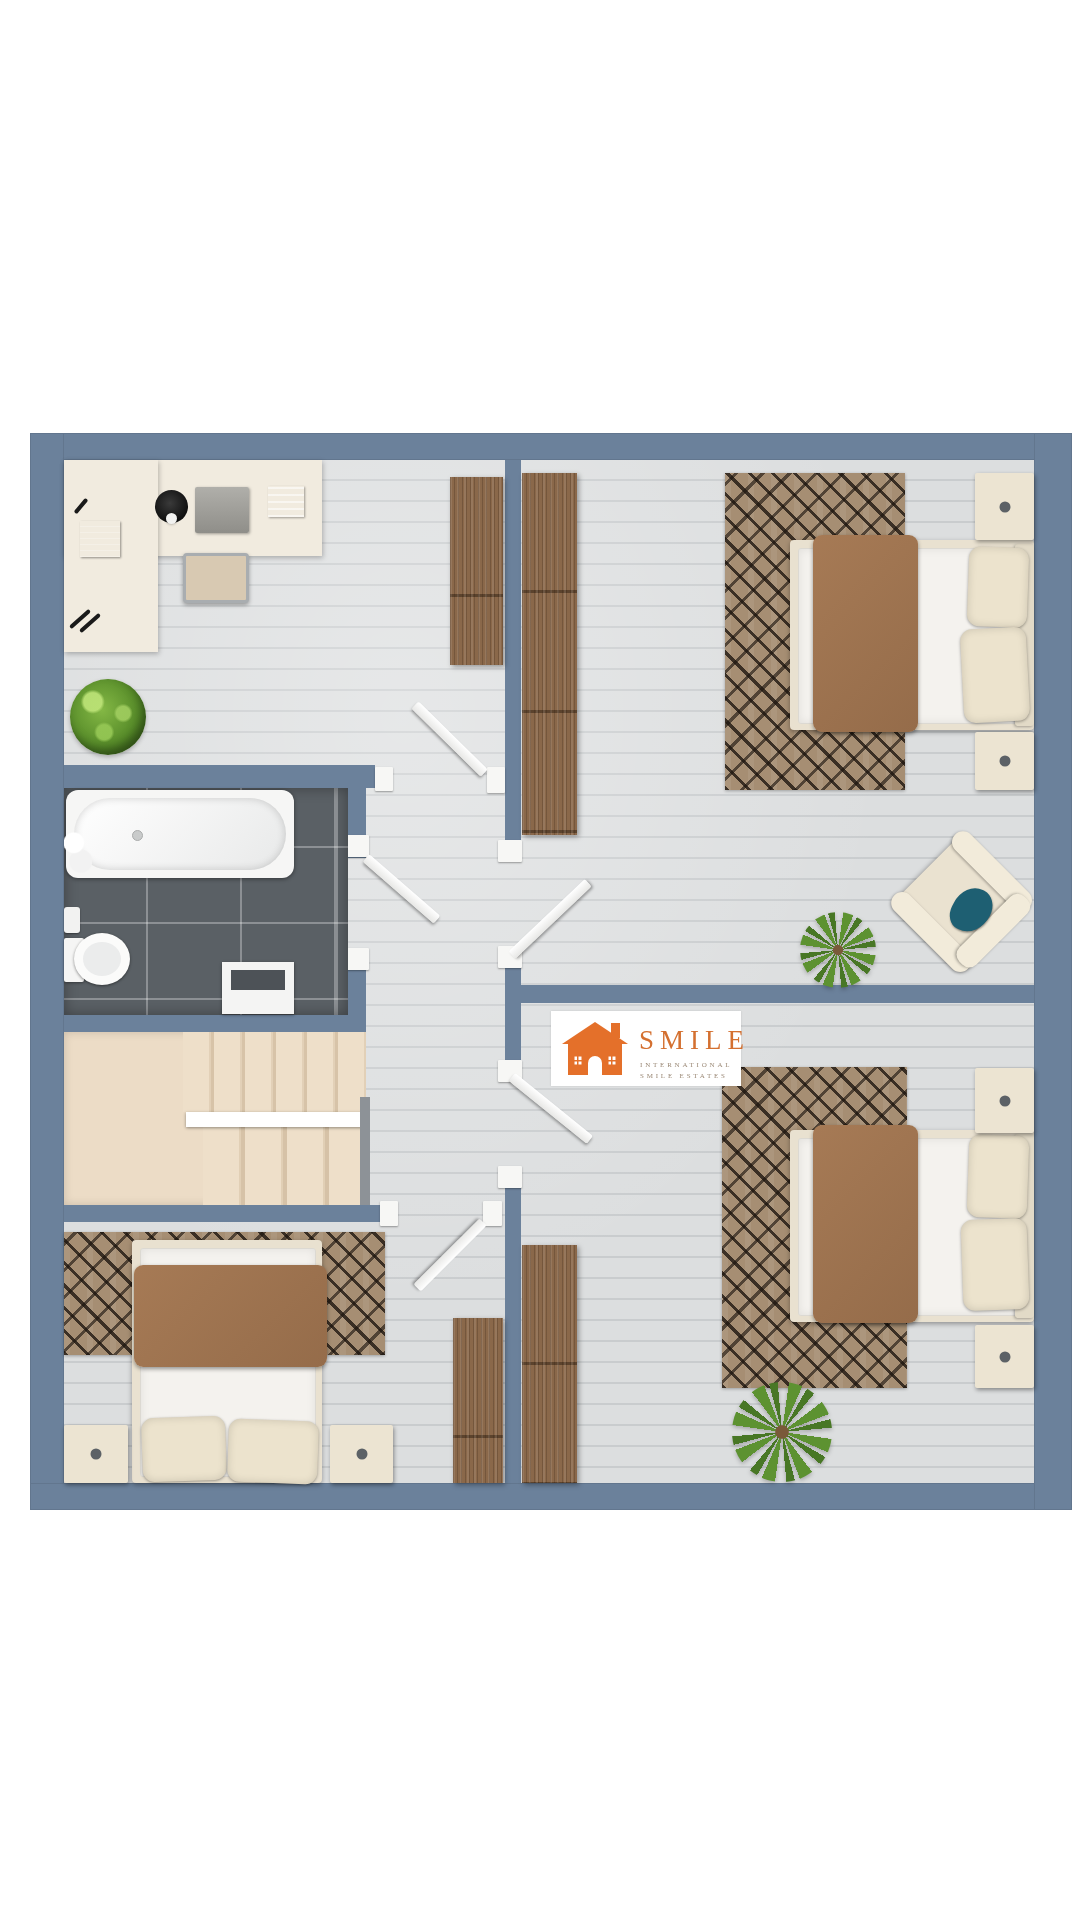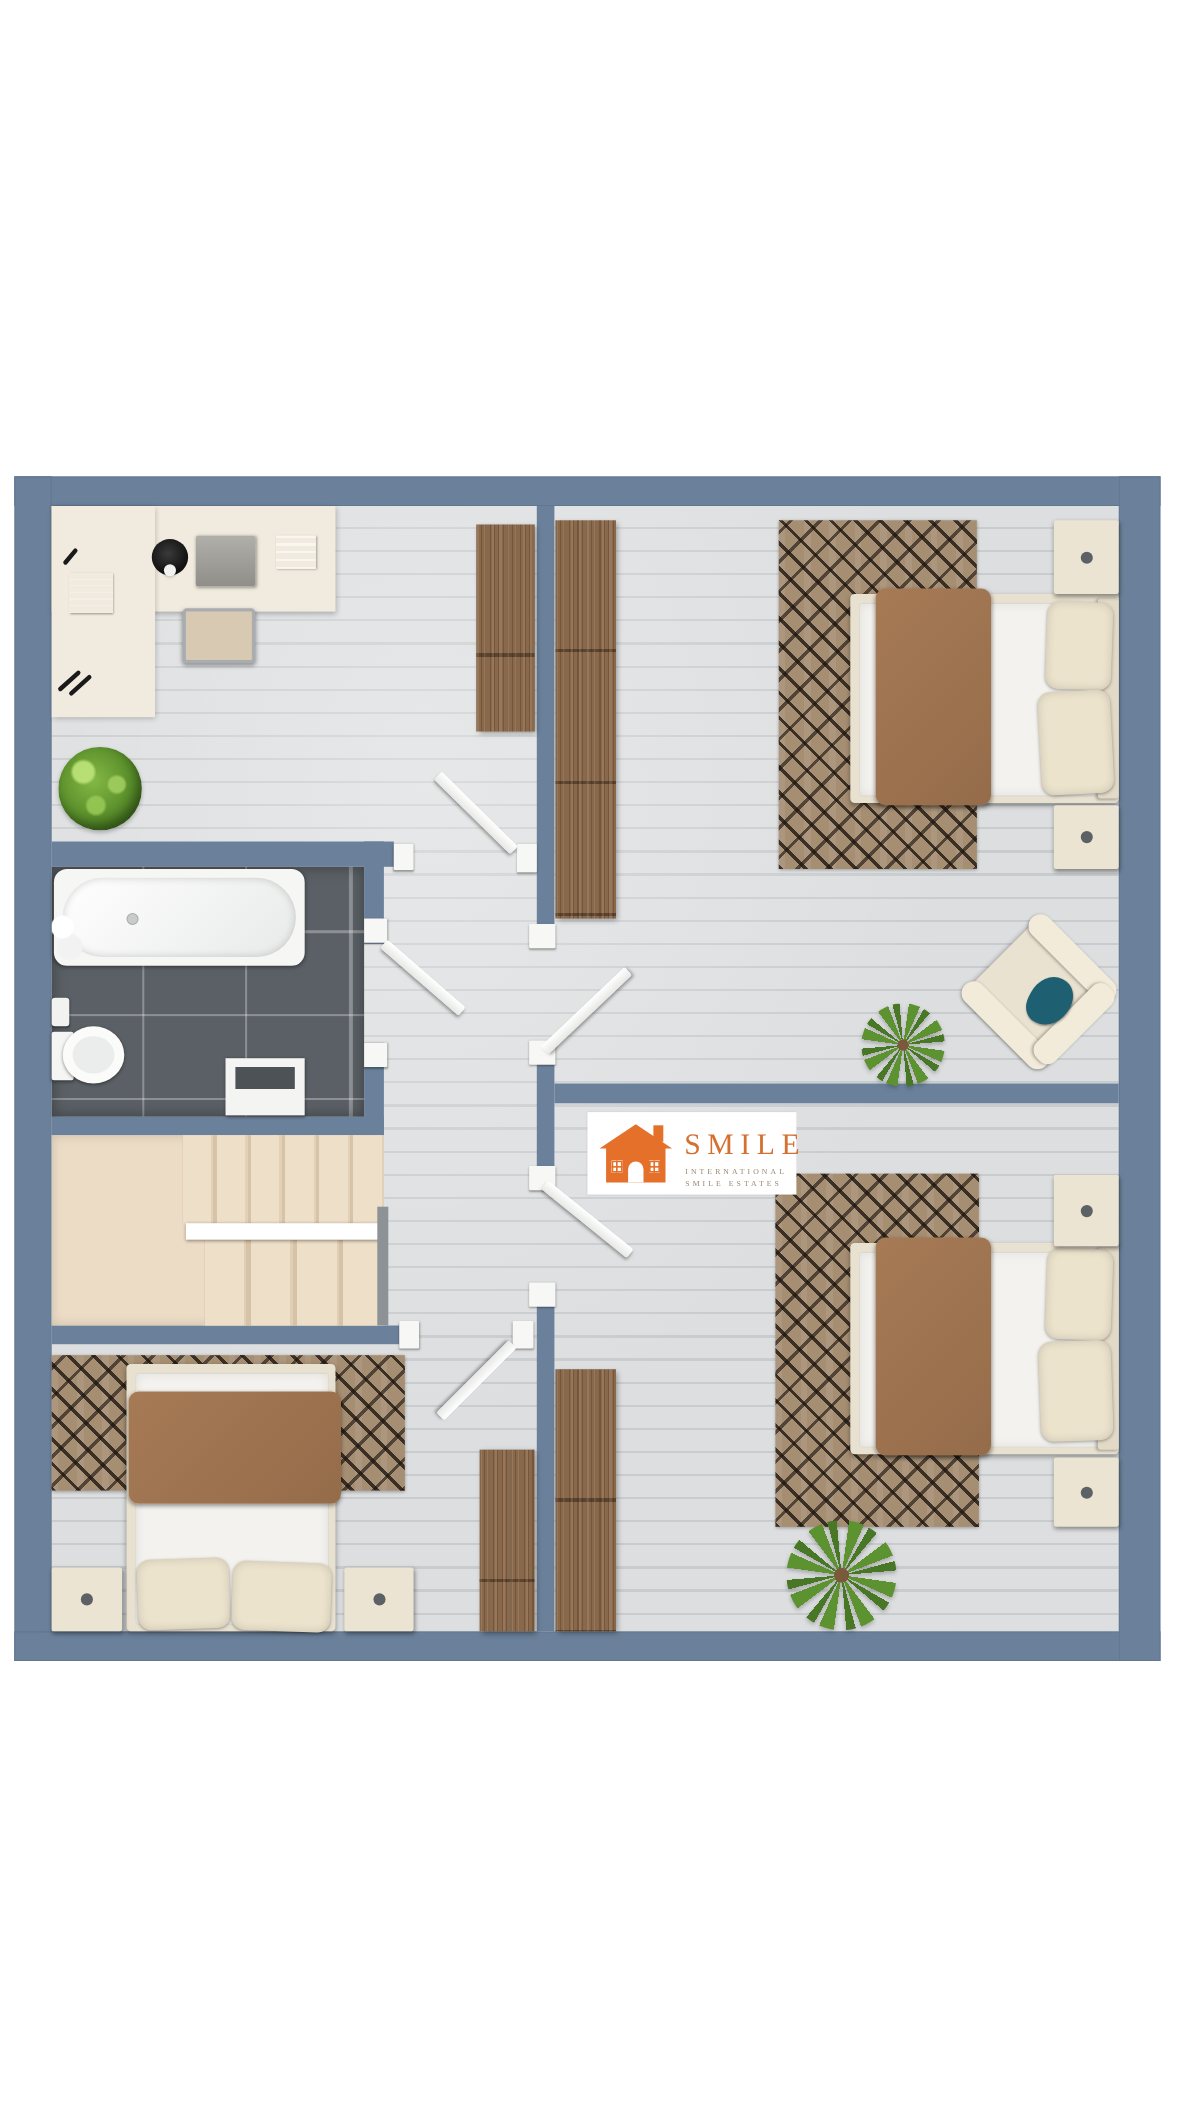--- a/index.html
+++ b/index.html
@@ -1,20 +1,20 @@
 <!DOCTYPE html>
 <html><head>
 <meta charset="utf-8">
 <style>
   html,body{margin:0;padding:0;}
   body{width:1080px;height:1920px;background:#ffffff;position:relative;overflow:hidden;
        font-family:"Liberation Sans",sans-serif;}
   .abs{position:absolute;}
   
-  .plan{position:absolute;left:13px;top:433px;width:1042px;height:1077px;}
+  .plan{position:absolute;left:30px;top:433px;width:1042px;height:1077px;}
   .wood{position:absolute;left:34px;top:27px;width:970px;height:1023px;
     background-color:#d6d8d9;
     background-image:
       radial-gradient(ellipse at 35% 25%, rgba(255,255,255,.30), rgba(255,255,255,0) 55%),
       repeating-linear-gradient(180deg,#dcdedf 0 19px,#c9ccce 19px 21px),
       repeating-linear-gradient(90deg, rgba(125,131,136,.28) 0 2px, rgba(0,0,0,0) 2px 137px);}
   .wall{position:absolute;background:#6b819b;}
   .outer{box-shadow:inset 0 0 0 1px rgba(0,0,0,.08);}
   .jamb{position:absolute;background:#f7f7f5;box-shadow:0 1px 2px rgba(0,0,0,.35);border-radius:1px;}
   .door{position:absolute;height:10px;background:linear-gradient(180deg,#ffffff,#e7e7e5);

